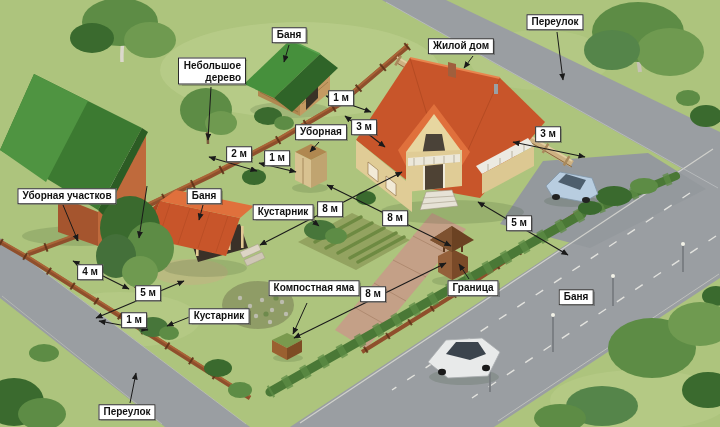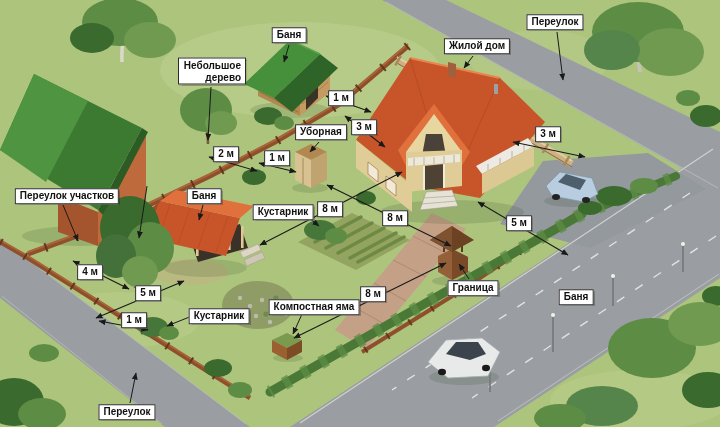--- a/index.html
+++ b/index.html
@@ -350,37 +350,37 @@
     <line x1="309" y1="218" x2="319" y2="226" marker-end="url(#arrE)"></line>
     <line x1="469" y1="279" x2="459" y2="264" marker-end="url(#arrE)"></line>
     <line x1="192" y1="316" x2="167" y2="326" marker-end="url(#arrE)"></line>
     <line x1="307" y1="303" x2="293" y2="334" marker-end="url(#arrE)"></line>
     <line x1="130" y1="403" x2="136" y2="373" marker-end="url(#arrE)"></line>
   </g>
 </svg>
 
 <div class="lbl" style="left:289px;top:35px">Баня</div>
 <div class="lbl wrap" style="left:212px;top:71px;width:58px">Небольшое дерево</div>
-<div class="lbl" style="left:477px;top:46px">Жилой дом</div>
+<div class="lbl" style="left:461px;top:46px">Жилой дом</div>
 <div class="lbl" style="left:555px;top:22px">Переулок</div>
 <div class="lbl" style="left:341px;top:98px">1 м</div>
 <div class="lbl" style="left:321px;top:132px">Уборная</div>
 <div class="lbl" style="left:364px;top:127px">3 м</div>
 <div class="lbl" style="left:548px;top:134px">3 м</div>
-<div class="lbl" style="left:226px;top:154px">2 м</div>
+<div class="lbl" style="left:239px;top:154px">2 м</div>
 <div class="lbl" style="left:277px;top:158px">1 м</div>
-<div class="lbl" style="left:67px;top:196px">Переулок участков</div>
+<div class="lbl" style="left:67px;top:196px">Уборная участков</div>
 <div class="lbl" style="left:204px;top:196px">Баня</div>
 <div class="lbl" style="left:283px;top:212px">Кустарник</div>
 <div class="lbl" style="left:330px;top:209px">8 м</div>
 <div class="lbl" style="left:395px;top:218px">8 м</div>
 <div class="lbl" style="left:473px;top:288px">Граница</div>
 <div class="lbl" style="left:576px;top:297px">Баня</div>
 <div class="lbl" style="left:90px;top:272px">4 м</div>
 <div class="lbl" style="left:148px;top:293px">5 м</div>
 <div class="lbl" style="left:134px;top:320px">1 м</div>
 <div class="lbl" style="left:219px;top:316px">Кустарник</div>
-<div class="lbl" style="left:314px;top:307px">Компостная яма</div>
+<div class="lbl" style="left:314px;top:288px">Компостная яма</div>
 <div class="lbl" style="left:373px;top:294px">8 м</div>
 <div class="lbl" style="left:519px;top:223px">5 м</div>
 <div class="lbl" style="left:127px;top:412px">Переулок</div>
 
 </div>
 
 </body></html>

